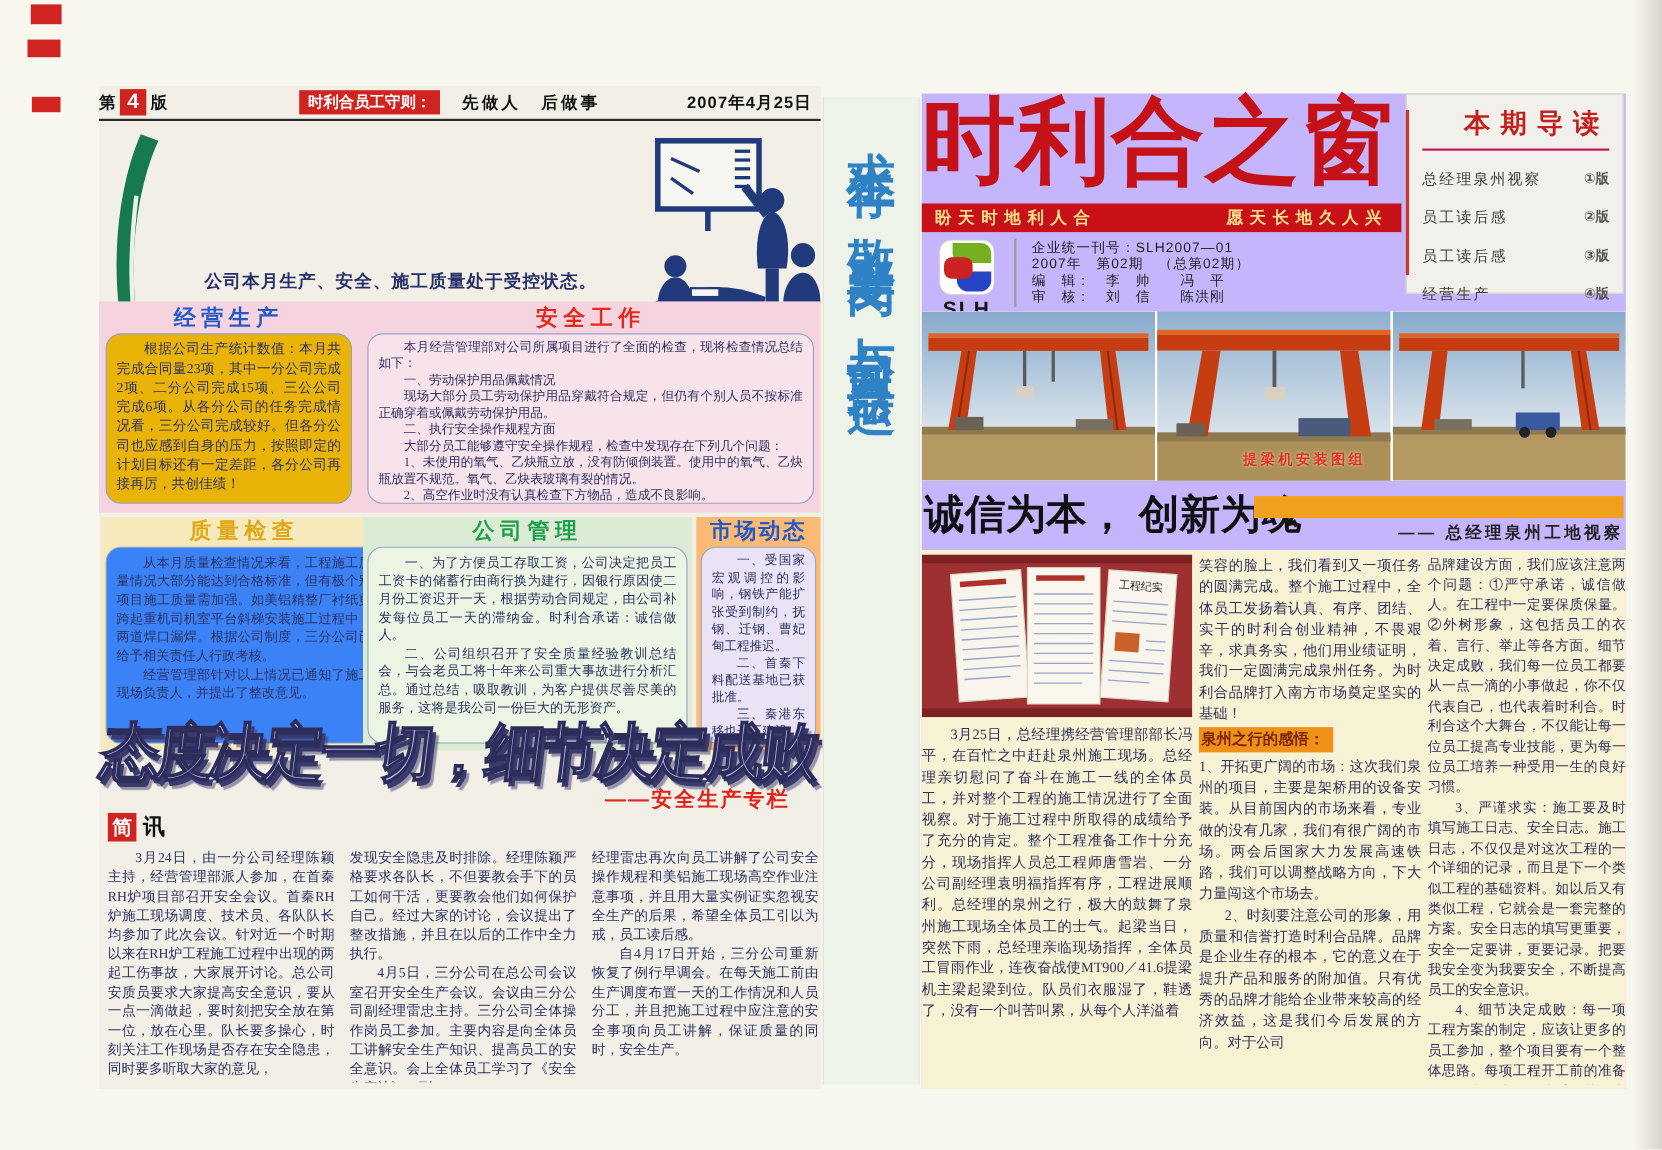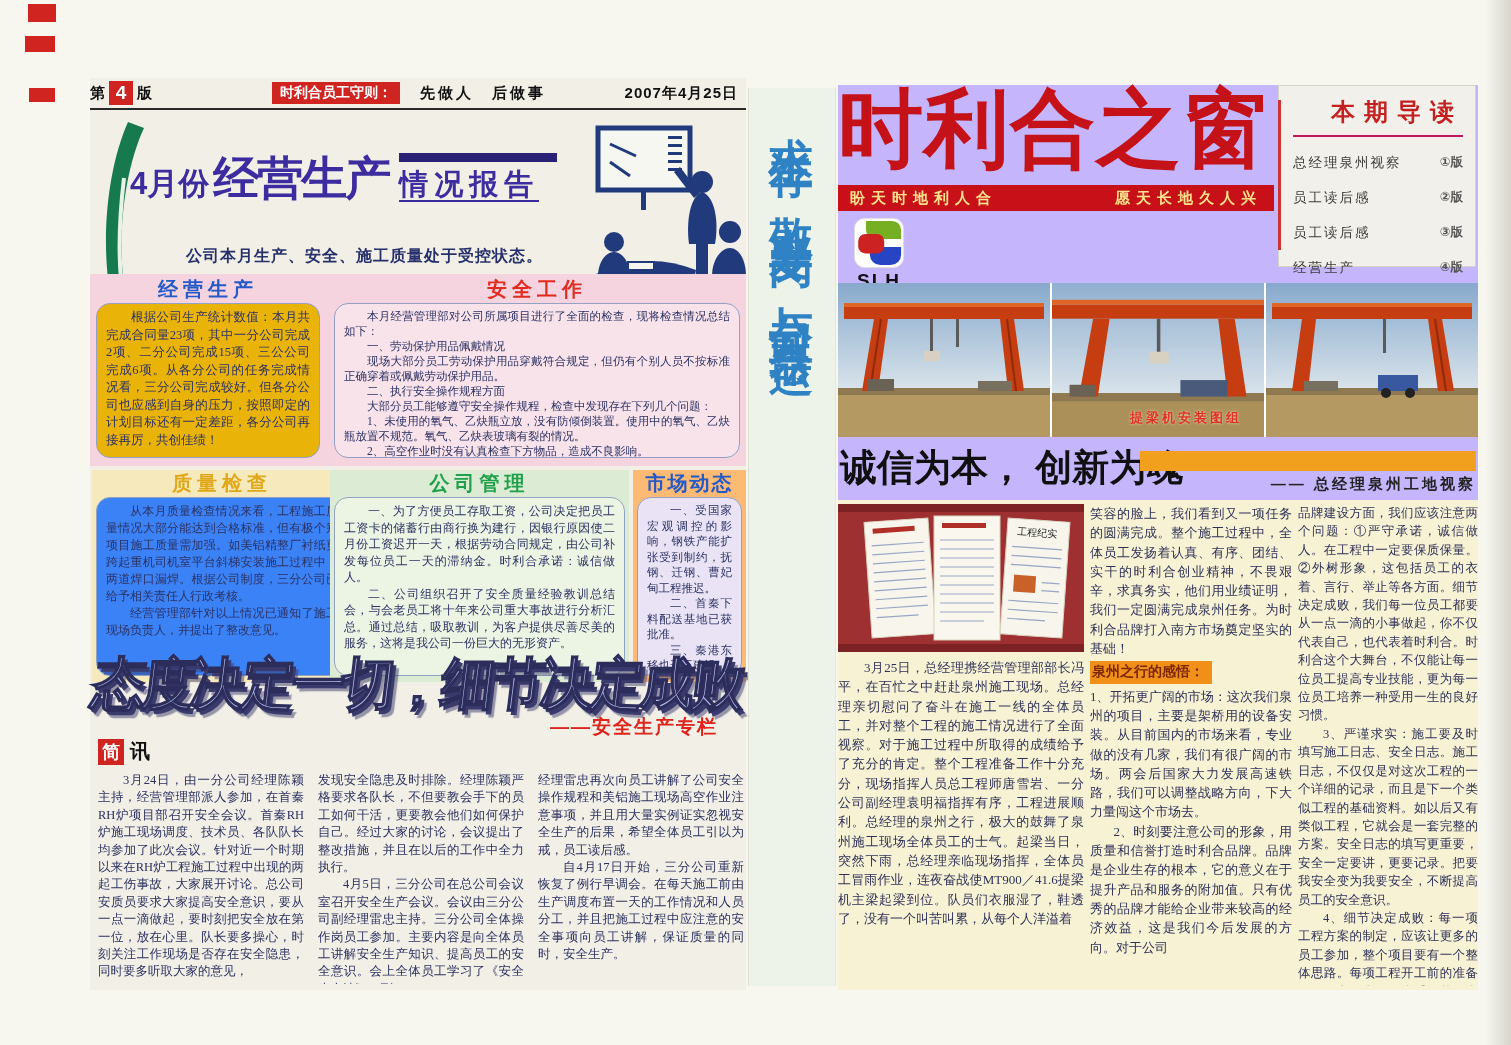--- a/index.html
+++ b/index.html
@@ -150,23 +150,20 @@
       <div class="lp-date">2007年4月25日</div>
     </div>
 
     <div class="lp-title">
       <svg class="pencil" width="130" height="255" viewBox="0 0 130 255">
         <path d="M44,4 C20,58 14,148 34,208 l14,-4 C30,148 36,62 60,10 Z" fill="#177a4e"></path>
         <path d="M40,60 C34,110 34,150 40,185" stroke="#e8f2e8" stroke-width="4" fill="none"></path>
         <path d="M34,208 l14,-4 4,22 Z" fill="#0f5c38"></path>
         <path d="M12,240 C40,216 86,210 126,224" stroke="#177a4e" stroke-width="8" fill="none" stroke-linecap="round"></path>
       </svg>
-      <div class="lp-title-text">
-        <span class="t-prefix">4月份</span><span class="t-main">经营生产</span><span class="t-tail-wrap"><span class="t-bar"></span><span class="t-tail">情况报告</span></span>
-      </div>
       <svg class="clipart" width="268" height="168" viewBox="0 0 268 168">
         <g fill="#203a7c">
           <rect x="120" y="4" width="92" height="62" fill="#f7f7f2" stroke="#203a7c" stroke-width="5"></rect>
           <path d="M132,20 l26,12 M132,38 l20,14" stroke="#203a7c" stroke-width="3" fill="none"></path>
           <rect x="190" y="12" width="14" height="3"></rect>
             <rect x="190" y="20" width="14" height="3"></rect>
           <rect x="190" y="28" width="14" height="3"></rect>
             <rect x="190" y="36" width="14" height="3"></rect>
           <rect x="190" y="44" width="14" height="3"></rect>
           <rect x="163" y="66" width="5" height="20"></rect>
@@ -264,20 +261,26 @@
     </div>
     <div class="rp-pub">
       <div class="rp-logo">
         <svg width="52" height="52" viewBox="0 0 80 80">
           <rect x="2" y="2" width="76" height="76" rx="16" fill="#fdfdfb" stroke="#d8d4ca"></rect>
           <path d="M20,6 h40 a14,14 0 0 1 14,14 v14 H34 a14,14 0 0 1 -14,-14 Z" fill="#76b022"></path>
           <path d="M26,46 H74 v12 a16,16 0 0 1 -16,16 H42 a16,16 0 0 1 -16,-16 Z" fill="#2644c4"></path>
           <rect x="8" y="26" width="40" height="30" rx="11" fill="#cc2222"></rect>
         </svg>
         <div class="rp-logotext">SLH</div>
+      </div>
+      <div class="rp-publines">
+        <div>企业统一刊号：SLH2007—01</div>
+        <div>2007年　第02期　（总第02期）</div>
+        <div>编　辑：　李　帅　　冯　平</div>
+        <div>审　核：　刘　信　　陈洪刚</div>
       </div>
     </div>
 
     <aside class="rp-guide">
       <div class="guide-accent"></div>
       <div class="guide-title">本期导读</div>
       <div class="guide-item">
         <span>总经理泉州视察</span>
         <span class="guide-page">①版</span>
       </div>

